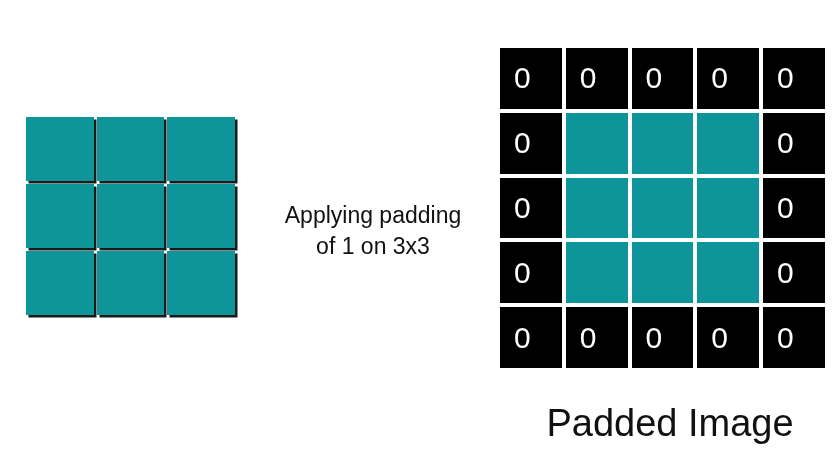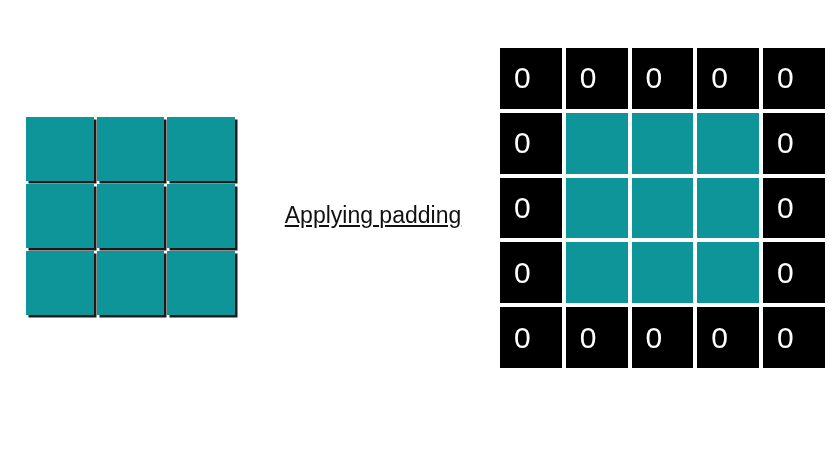--- a/index.html
+++ b/index.html
@@ -58,21 +58,21 @@
     position: absolute;
     left: 252px;
     top: 200px;
     width: 242px;
     text-align: center;
     font-size: 23px;
     line-height: 31px;
     color: #111111;
     font-weight: 400;
   }
-  .caption-line { display: block; text-decoration: underline; }
+  .caption-line { display: block; }
 
   
   .padded-grid {
     position: absolute;
     left: 500px;
     top: 48px;
     width: 325px;
     height: 320px;
     display: grid;
     grid-template-columns: repeat(5, 1fr);
@@ -128,20 +128,21 @@
       <div class="input-cell"></div>
       <div class="input-cell"></div>
       <div class="input-cell"></div>
       <div class="input-cell"></div>
       <div class="input-cell"></div>
     </div>
 
 
   <div class="caption">
     <span class="caption-line">Applying padding</span>
+    <span class="caption-line">of 1 on 3x3</span>
   </div>
 
   <div class="padded-grid" id="padded-grid">
       <div class="pad-cell zero">
         <span class="zero-text">0</span>
       </div>
       <div class="pad-cell zero">
         <span class="zero-text">0</span>
       </div>
       <div class="pad-cell zero">
@@ -190,14 +191,15 @@
         <span class="zero-text">0</span>
       </div>
       <div class="pad-cell zero">
         <span class="zero-text">0</span>
       </div>
       <div class="pad-cell zero">
         <span class="zero-text">0</span>
       </div>
     </div>
 
+  <div class="label-padded">Padded Image</div>
 
 </div>
 
 </body></html>

